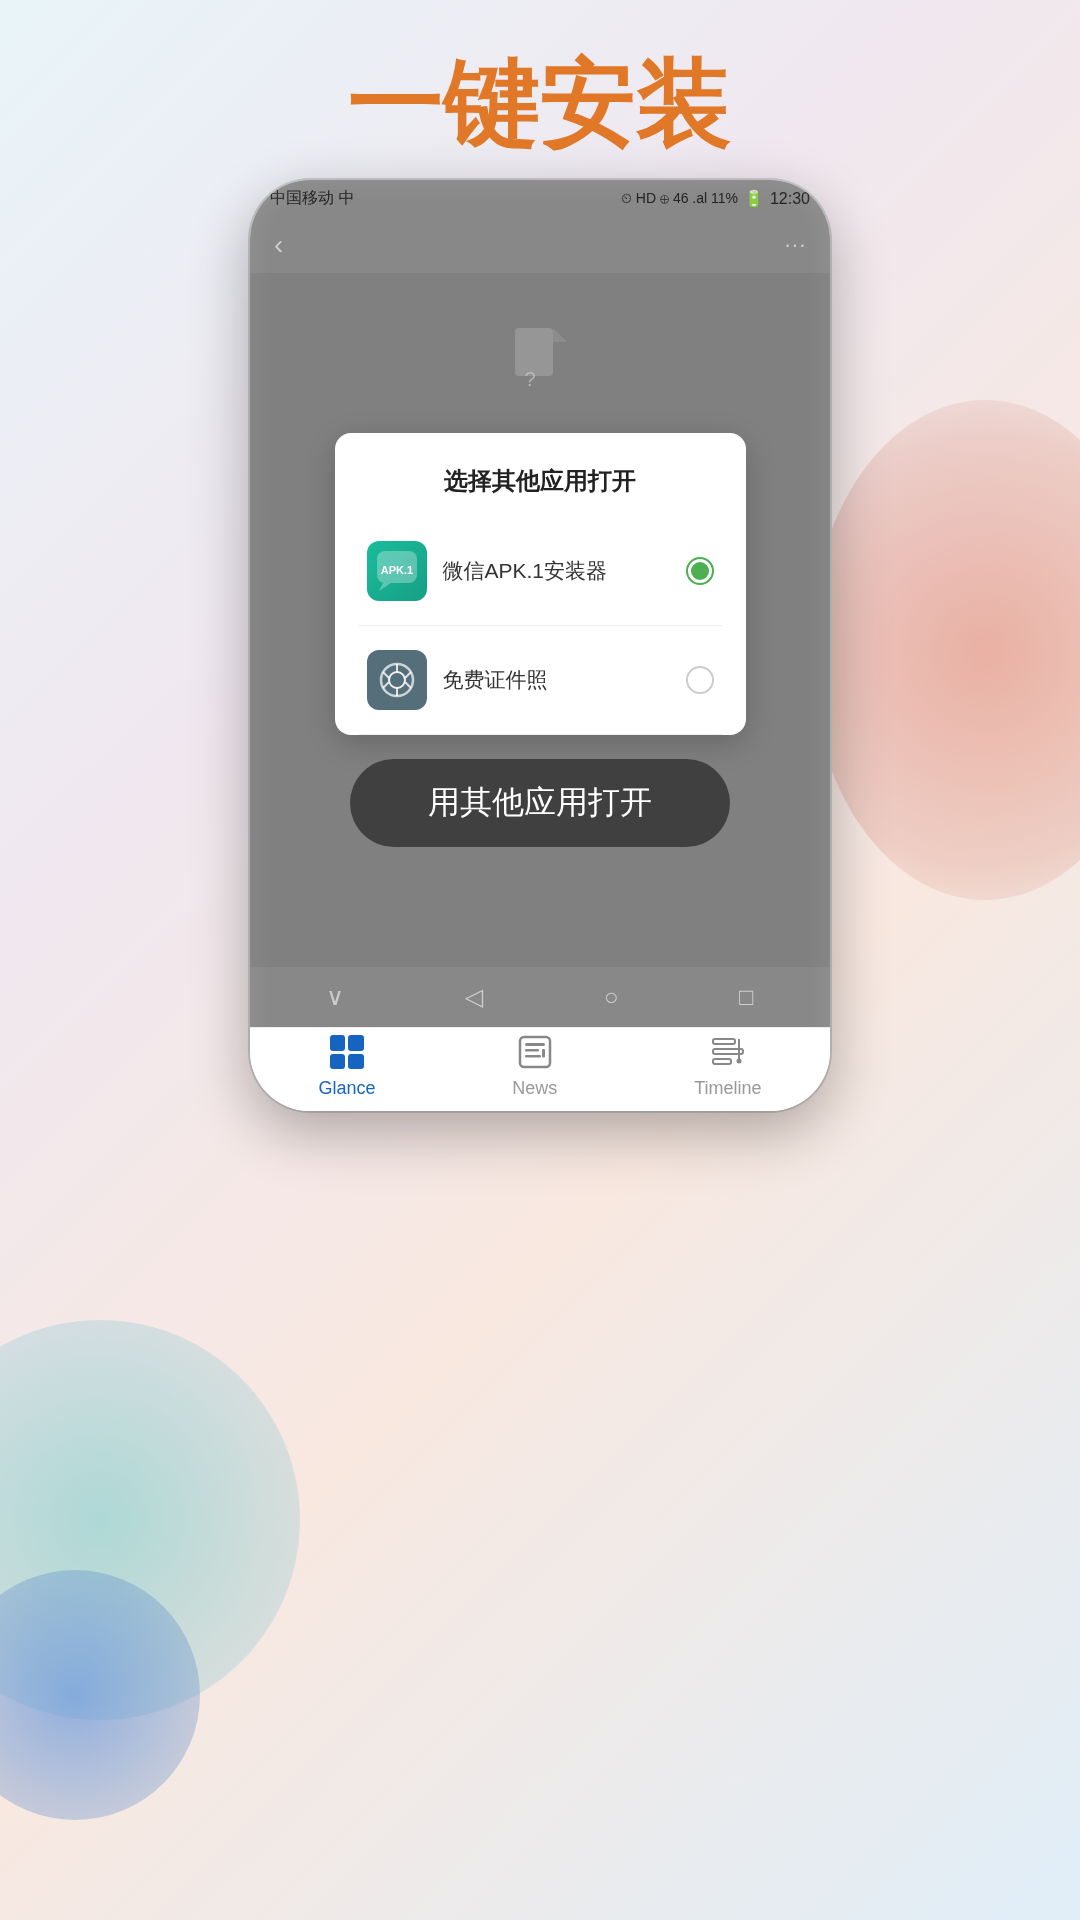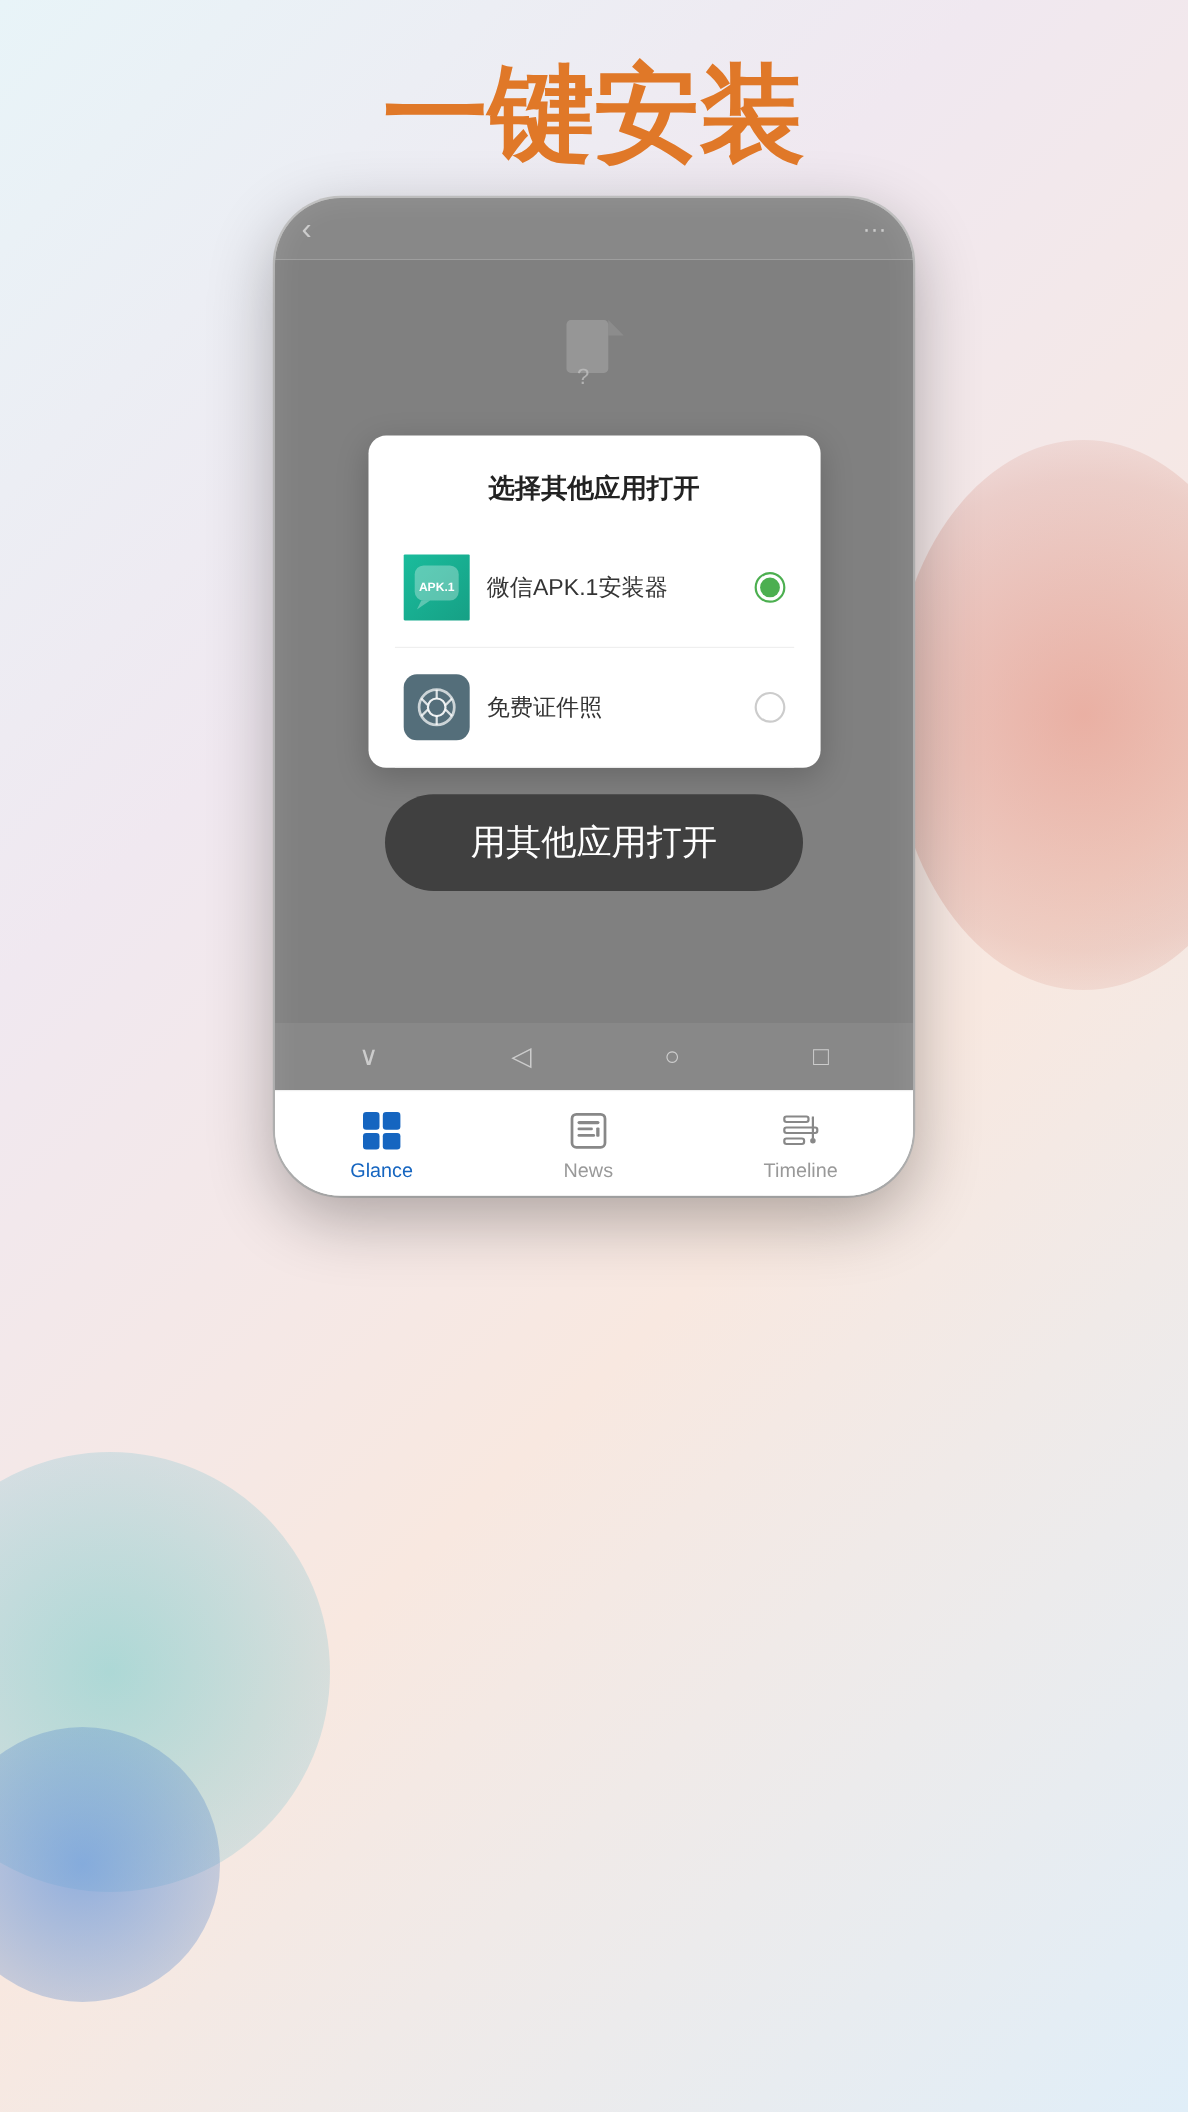--- a/index.html
+++ b/index.html
@@ -215,21 +215,21 @@
       color: #ccc;
       font-size: 24px;
     }
 
     
     .tab-bar {
       background: white;
       display: flex;
       justify-content: space-around;
       align-items: center;
-      padding: 16px 0 12px 0;
+      padding: 4px 0 12px 0;
       border-top: 1px solid #eee;
     }
 
     .tab-item {
       display: flex;
       flex-direction: column;
       align-items: center;
       gap: 6px;
       cursor: pointer;
     }
@@ -249,21 +249,21 @@
 
     .tab-label.active {
       color: #1565c0;
     }
 
     
     .apk-icon-inner {
       width: 60px;
       height: 60px;
       background: linear-gradient(135deg, #1abc9c, #16a085);
-      border-radius: 1px;
+      border-radius: 12px;
       display: flex;
       flex-direction: column;
       align-items: center;
       justify-content: center;
       color: white;
       font-size: 11px;
       font-weight: bold;
       position: relative;
     }
 
@@ -331,20 +331,28 @@
 <div class="bg-blob-teal"></div>
 <div class="bg-blob-red"></div>
 <div class="bg-blob-blue"></div>
 
 <h1 class="page-title">一键安装</h1>
 
 <div class="phone-wrapper">
   <div class="phone-frame">
     <div class="phone-glow"></div>
 
+    <div class="status-bar">
+      <span class="status-left">中国移动 中</span>
+      <div class="status-right">
+        <span style="font-size:14px;">⏲ HD ⊕ 46 .al 11%</span>
+        <span>🔋</span>
+        <span>12:30</span>
+      </div>
+    </div>
 
     <div class="nav-bar">
       <span style="color:#ccc; font-size:28px; cursor:pointer;">‹</span>
       <span style="color:#ccc; font-size:22px; cursor:pointer;">···</span>
     </div>
 
     <div class="phone-content-area">
 
       <div class="file-area">
         <div class="question-mark-container">

